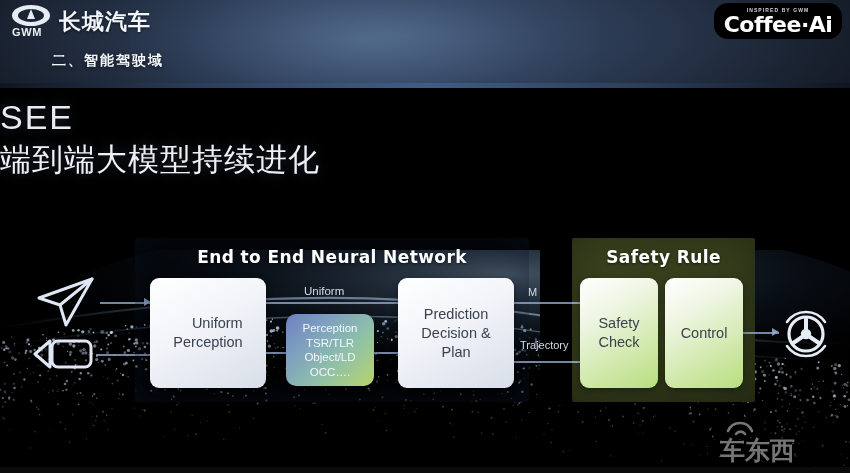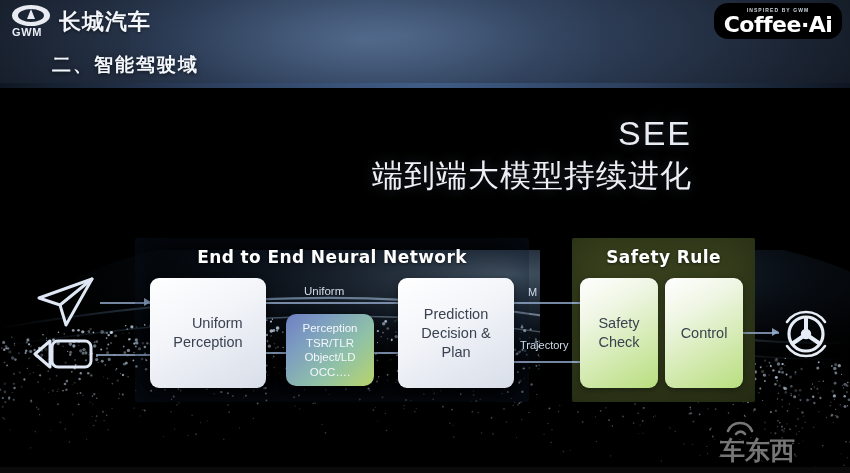--- a/index.html
+++ b/index.html
@@ -80,21 +80,21 @@
   #brand-cn {
     font-size: 22px; font-weight: 700; letter-spacing: 1px;
     color: #f2f6fb;
     text-shadow: 0 1px 3px rgba(0,0,0,.6);
     font-family: "DejaVu Sans", sans-serif;
   }
 
   
   #section-heading{
     position:absolute; left:52px; top:52px;
-    font-size: 19px; font-weight: 700; letter-spacing: 2px;
+    font-size: 14px; font-weight: 700; letter-spacing: 2px;
     color:#f4f8fd;
     text-shadow: 0 1px 4px rgba(0,0,0,.65);
     font-family: "DejaVu Sans", sans-serif;
   }
 
   
   #coffee-logo{
     position:absolute; right:8px; top:3px;
     width:128px; height:36px;
     display:flex; flex-direction:column; align-items:center; justify-content:center;
@@ -108,22 +108,21 @@
   }
   #coffee-name{
     font-size:22px; font-weight:700; color:#ffffff;
     letter-spacing:-.5px; line-height:22px;
     font-family:"DejaVu Sans", sans-serif;
   }
 
   
   #title-block{
     position:absolute; left:0; top:96px; width:692px;
-    text-align:right;
-    margin-top:16px;
+    text-align:left;
   }
   #title-en{
     font-size:34px; color:#e8edf4; letter-spacing:2px;
     font-weight:400; line-height:42px;
     font-family:"Liberation Sans",sans-serif;
     text-shadow:0 0 14px rgba(150,180,220,.25);
   }
   #title-cn{
     font-size:31px; color:#edf1f7; letter-spacing:1px;
     font-weight:500; line-height:44px; margin-top:2px;

